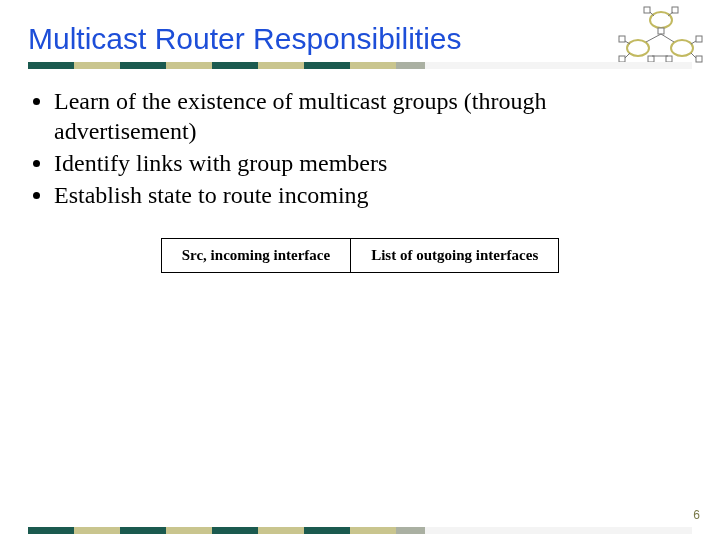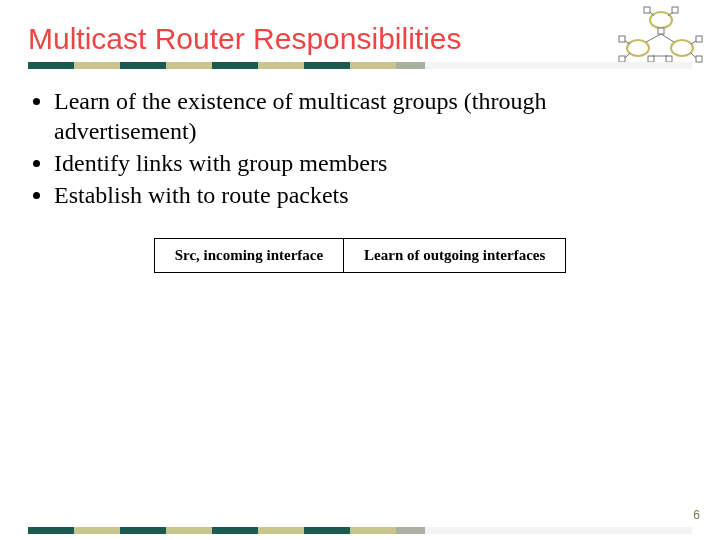--- a/index.html
+++ b/index.html
@@ -9,21 +9,21 @@
     background: #ffffff;
     font-family: Arial, Helvetica, sans-serif;
     position: relative;
     overflow: hidden;
   }
   .title {
     position: absolute;
     top: 22px;
     left: 28px;
     font-size: 30px;
-    color: #ef4444;
+    color: #1d4ed8;
     font-weight: normal;
     text-align: right;
   }
   .diagram {
     position: absolute;
     top: 6px;
     right: 14px;
     width: 90px;
     height: 62px;
   }
@@ -135,28 +135,28 @@
     <div class="seg s7"></div>
     <div class="seg s8"></div>
   <div class="seg s9"></div>
     <div class="seg s10"></div>
 </div>
 
 <div class="content">
   <ul class="ul1">
     <li>Learn of the existence of multicast groups (through advertisement)</li>
     <li>Identify links with group members</li>
-    <li>Establish with to route packets</li>
+    <li>Establish state to route incoming</li>
   </ul>
   <div class="tablewrap">
     <table>
       <tbody>
           <tr>
         <td>Src, incoming interface</td>
-        <td>Learn of outgoing interfaces</td>
+        <td>List of outgoing interfaces</td>
       </tr>
     </tbody>
       </table>
   </div>
 </div>
 
 <div class="pagenum">6</div>
 
 <div class="stripe bottom">
   <div class="seg s1"></div>

